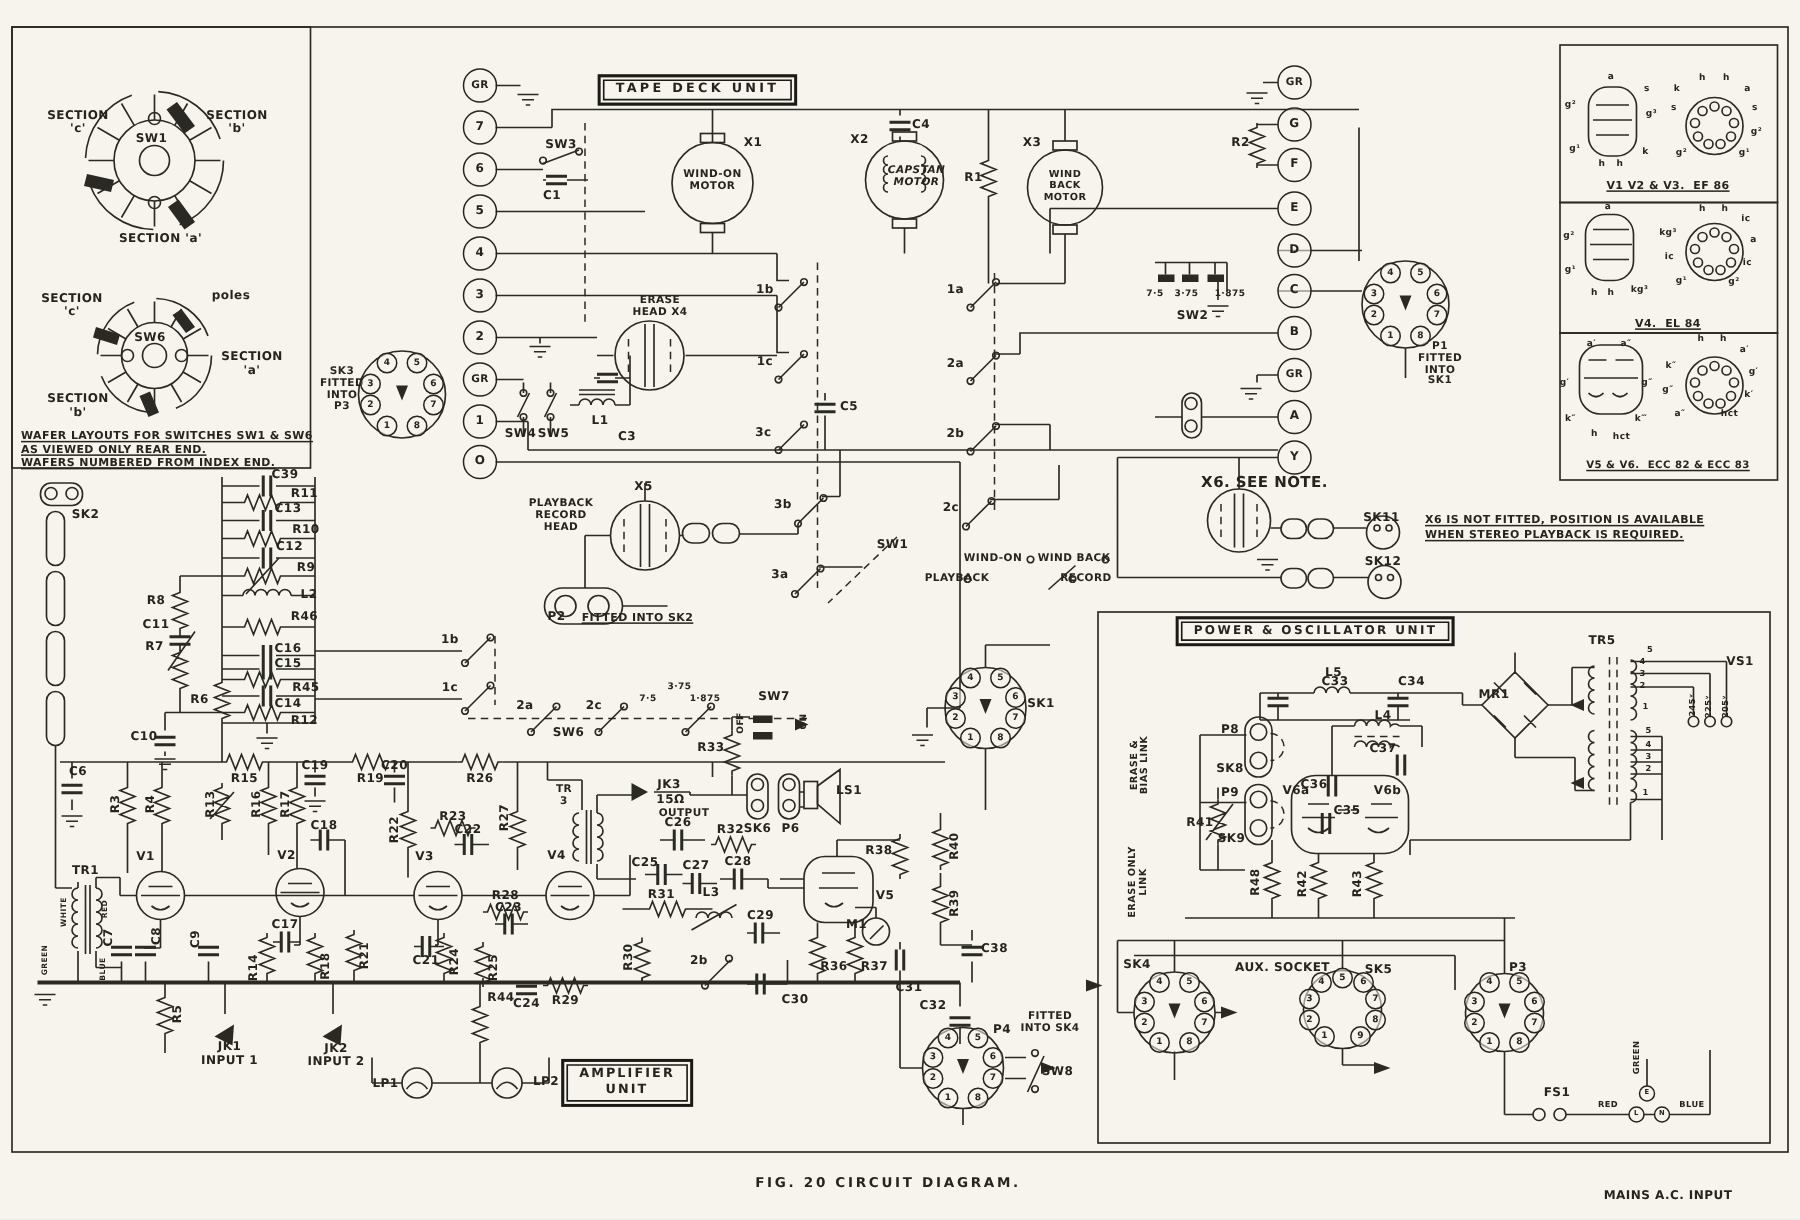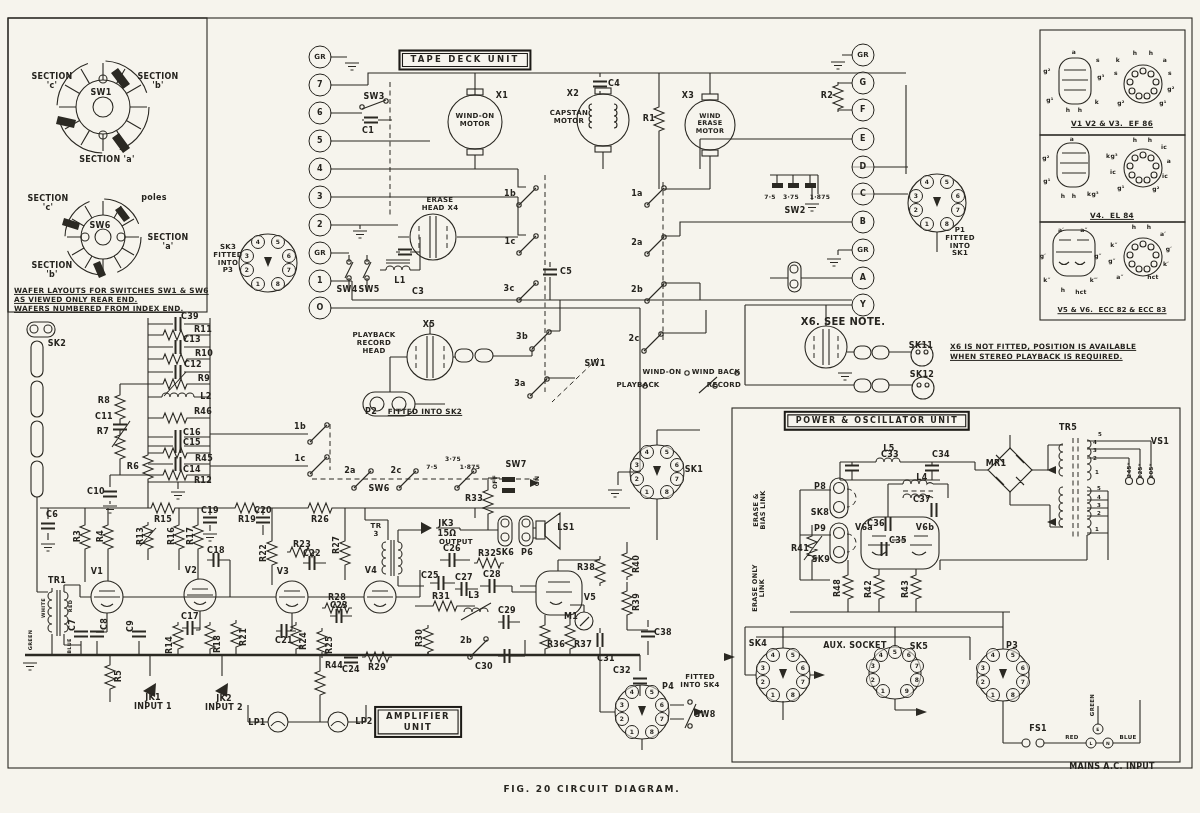--- a/index.html
+++ b/index.html
@@ -410,26 +410,26 @@
       <span class="ann circ" style="left: 863px; top: 222px; height: 21px; width: 21px;">B</span>
       <span class="ann circ" style="left: 863px; top: 250px; font-size: 7px; height: 21px; width: 21px;">GR</span>
       <span class="ann circ" style="left: 863px; top: 278px; height: 21px; width: 21px;">A</span>
       <span class="ann circ" style="left: 863px; top: 305px; height: 21px; width: 21px;">Y</span>
       <span class="ann" style="left: 374px; top: 97px;">SW3</span>
       <span class="ann" style="left: 368px; top: 131px;">C1</span>
       <span class="ann" style="left: 502px; top: 96px;">X1</span>
       <span class="ann" style="left: 475px; top: 121px; font-size: 7px;">WIND-ON
 MOTOR</span>
       <span class="ann" style="left: 573px; top: 94px;">X2</span>
-      <span class="ann" style="left: 569px; top: 118px; font-size: 7px;">CAPSTAN
+      <span class="ann" style="left: 611px; top: 118px; font-size: 7px; font-style: italic;">CAPSTAN
 MOTOR</span>
       <span class="ann" style="left: 614px; top: 84px;">C4</span>
       <span class="ann" style="left: 688px; top: 96px;">X3</span>
       <span class="ann" style="left: 710px; top: 124px; font-size: 6.5px;">WIND
-ERASE
+BACK
 MOTOR</span>
       <span class="ann" style="left: 649px; top: 119px;">R1</span>
       <span class="ann" style="left: 827px; top: 96px;">R2</span>
       <span class="ann" style="left: 795px; top: 211px;">SW2</span>
       <span class="ann" style="left: 770px; top: 197px; font-size: 6px;">7·5</span>
       <span class="ann" style="left: 791px; top: 197px; font-size: 6px;">3·75</span>
       <span class="ann" style="left: 820px; top: 197px; font-size: 6px;">1·875</span>
       <span class="ann" style="left: 510px; top: 194px;">1b</span>
       <span class="ann" style="left: 510px; top: 242px;">1c</span>
       <span class="ann" style="left: 509px; top: 289px;">3c</span>
@@ -595,21 +595,21 @@
       <span class="ann" style="left: 456px; top: 543px; font-size: 7px;">OUTPUT</span>
       <span class="ann" style="left: 452px; top: 549px;">C26</span>
       <span class="ann" style="left: 487px; top: 554px;">R32</span>
       <span class="ann" style="left: 430px; top: 576px;">C25</span>
       <span class="ann" style="left: 464px; top: 578px;">C27</span>
       <span class="ann" style="left: 492px; top: 575px;">C28</span>
       <span class="ann" style="left: 441px; top: 597px;">R31</span>
       <span class="ann" style="left: 474px; top: 596px;">L3</span>
       <span class="ann" style="left: 507px; top: 611px;">C29</span>
       <span class="ann" style="left: 466px; top: 641px;">2b</span>
-      <span class="ann" style="left: 484px; top: 667px;">C30</span>
+      <span class="ann" style="left: 530px; top: 667px;">C30</span>
       <span class="ann rot" style="left: 420px; top: 638px;">R30</span>
       <span class="ann" style="left: 556px; top: 645px;">R36</span>
       <span class="ann" style="left: 583px; top: 645px;">R37</span>
       <span class="ann" style="left: 606px; top: 659px;">C31</span>
       <span class="ann" style="left: 590px; top: 598px;">V5</span>
       <span class="ann" style="left: 571px; top: 617px;">M1</span>
       <span class="ann" style="left: 586px; top: 568px;">R38</span>
       <span class="ann rot" style="left: 637px; top: 564px;">R40</span>
       <span class="ann rot" style="left: 637px; top: 602px;">R39</span>
       <span class="ann" style="left: 663px; top: 633px;">C38</span>
@@ -675,21 +675,21 @@
       <span class="ann" style="left: 855px; top: 646px;">AUX. SOCKET</span>
       <span class="ann" style="left: 919px; top: 647px;">SK5</span>
       <span class="ann" style="left: 1012px; top: 646px;">P3</span>
       <span class="ann" style="left: 1038px; top: 729px;">FS1</span>
       <span class="ann" style="left: 1072px; top: 737px; font-size: 5.5px;">RED</span>
       <span class="ann" style="left: 1128px; top: 737px; font-size: 5.5px;">BLUE</span>
       <span class="ann rot" style="left: 1092px; top: 705px; font-size: 5.5px;">GREEN</span>
       <span class="ann circ" style="left: 1098px; top: 729px; font-size: 4.5px; height: 9px; width: 9px;">E</span>
       <span class="ann circ" style="left: 1091px; top: 743px; font-size: 4.5px; height: 9px; width: 9px;">L</span>
       <span class="ann circ" style="left: 1108px; top: 743px; font-size: 4.5px; height: 9px; width: 9px;">N</span>
-      <span class="ann" style="left: 1112px; top: 767px; font-size: 8px;">MAINS A.C. INPUT</span>
+      <span class="ann" style="left: 1112px; top: 798px; font-size: 8px;">MAINS A.C. INPUT</span>
       <span class="ann circ" style="left: 258px; top: 242px; font-size: 6px; height: 12px; width: 12px;">4</span>
       <span class="ann circ" style="left: 278px; top: 242px; font-size: 6px; height: 12px; width: 12px;">5</span>
       <span class="ann circ" style="left: 247px; top: 256px; font-size: 6px; height: 12px; width: 12px;">3</span>
       <span class="ann circ" style="left: 289px; top: 256px; font-size: 6px; height: 12px; width: 12px;">6</span>
       <span class="ann circ" style="left: 247px; top: 270px; font-size: 6px; height: 12px; width: 12px;">2</span>
       <span class="ann circ" style="left: 289px; top: 270px; font-size: 6px; height: 12px; width: 12px;">7</span>
       <span class="ann circ" style="left: 258px; top: 284px; font-size: 6px; height: 12px; width: 12px;">1</span>
       <span class="ann circ" style="left: 278px; top: 284px; font-size: 6px; height: 12px; width: 12px;">8</span>
       <span class="ann circ" style="left: 927px; top: 182px; font-size: 6px; height: 12px; width: 12px;">4</span>
       <span class="ann circ" style="left: 947px; top: 182px; font-size: 6px; height: 12px; width: 12px;">5</span>

